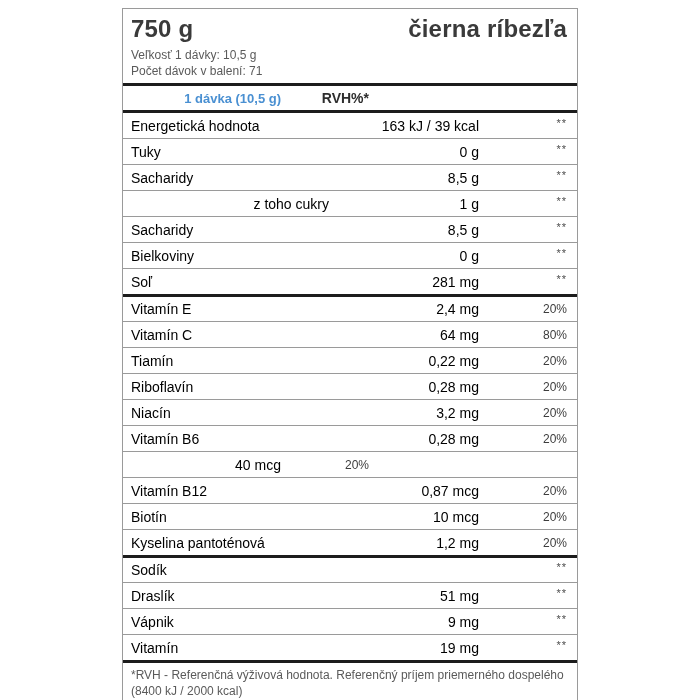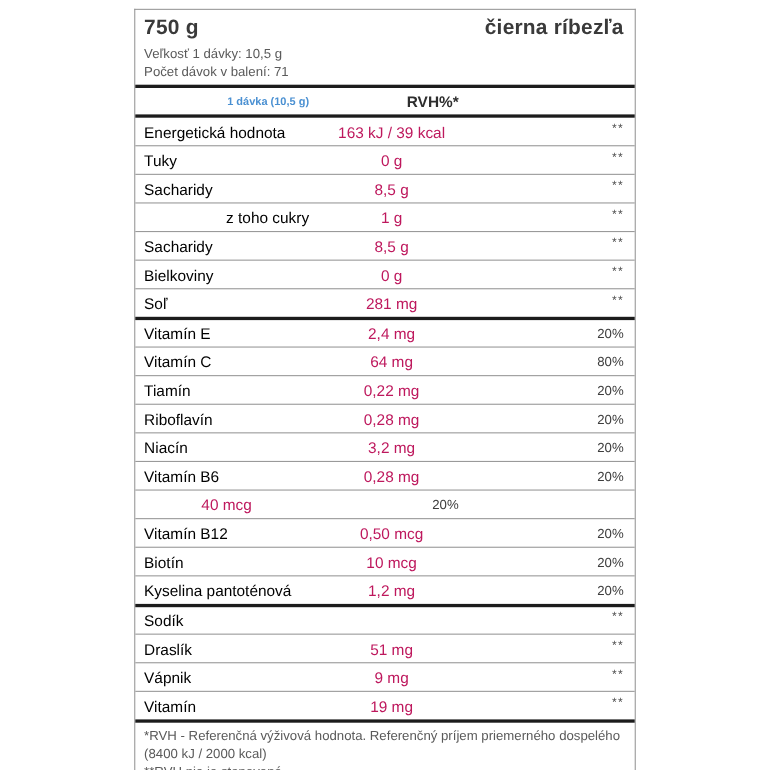--- a/index.html
+++ b/index.html
@@ -24,59 +24,59 @@
     box-sizing: content-box;
   }
   .top { padding: 6px 10px 0 8px; }
   .title-row {
     display: flex;
     justify-content: space-between;
     align-items: baseline;
     margin-bottom: 4px;
   }
   .title-row .t {
-    font-size: 19px;
+    font-size: 24px;
     font-weight: bold;
     color: #3a3a3a;
     letter-spacing: 0.2px;
   }
   .meta {
     font-size: 12px;
     color: #5a5a5a;
     line-height: 16px;
   }
   .thead {
     margin-top: 4px;
     border-top: 3px solid #1c1c1c;
     border-bottom: 3px solid #1c1c1c;
     height: 24px;
     display: flex;
     align-items: center;
     padding: 0 10px 0 8px;
     font-weight: bold;
   }
   .thead .c-name { font-size: 15px; color: #2e2e2e; }
-  .thead .c-val  { font-size: 10px; }
+  .thead .c-val  { font-size: 13px; }
   .thead .c-rvh  { font-size: 14px; color: #2e2e2e; }
   .c-name { flex: 1; text-align: left; white-space: nowrap; }
   .c-val  { width: 150px; text-align: right; white-space: nowrap; }
-  .c-rvh  { width: 88px;  text-align: right; white-space: nowrap; padding-left: 48px; }
+  .c-rvh  { width: 88px;  text-align: right; white-space: nowrap; }
   .row {
     display: flex;
     align-items: center;
     height: 25px;
     padding: 0 10px 0 8px;
     font-size: 14px;
     color: #424242;
     border-top: 1px solid #9a9a9a;
   }
   .row:first-child { border-top: none; }
   .row.sec { border-top: 3px solid #1c1c1c; height: 24px; }
   .row .c-name { color: #000000; }
-  .row .c-val  { color: #be185d; text-align: center; }
+  .row .c-val  { color: #000000; }
   .row .c-rvh  { color: #3d3d3d; font-size: 12px; }
   .row .c-rvh.star {
     font-size: 11px;
     letter-spacing: 1px;
     position: relative;
     top: -3px;
     color: #4d4d4d;
   }
   .row .c-name.indent { padding-left: 14px; text-align: right; }
   .foot {
@@ -173,21 +173,21 @@
       <span class="c-name" data-bind="label.rows.12.name">Vitamín B6</span>
       <span class="c-val" data-bind="label.rows.12.amount">0,28 mg</span>
       <span class="c-rvh" data-bind="label.rows.12.rvh">20%</span>
     </div>
     <div class="row">
       <span class="c-val" data-bind="label.rows.13.amount">40 mcg</span>
       <span class="c-rvh" data-bind="label.rows.13.rvh">20%</span>
     </div>
     <div class="row">
       <span class="c-name" data-bind="label.rows.14.name">Vitamín B12</span>
-      <span class="c-val" data-bind="label.rows.14.amount">0,50 mcg</span>
+      <span class="c-val" data-bind="label.rows.14.amount">0,87 mcg</span>
       <span class="c-rvh" data-bind="label.rows.14.rvh">20%</span>
     </div>
     <div class="row">
       <span class="c-name" data-bind="label.rows.15.name">Biotín</span>
       <span class="c-val" data-bind="label.rows.15.amount">10 mcg</span>
       <span class="c-rvh" data-bind="label.rows.15.rvh">20%</span>
     </div>
     <div class="row">
       <span class="c-name" data-bind="label.rows.16.name">Kyselina pantoténová</span>
       <span class="c-val" data-bind="label.rows.16.amount">1,2 mg</span>

